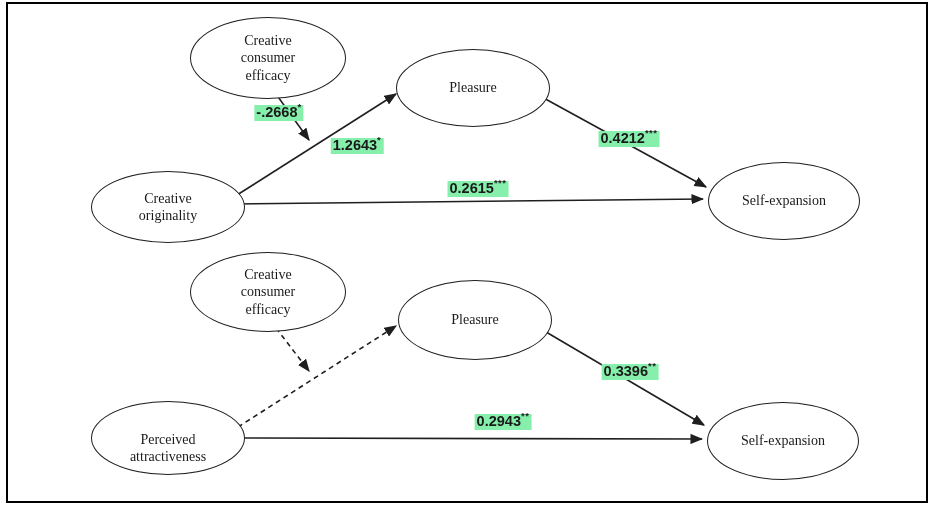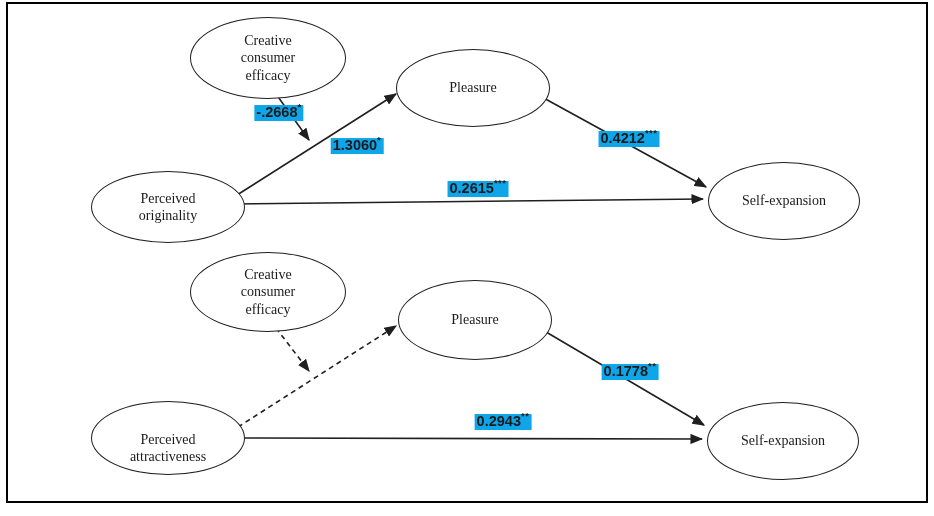--- a/index.html
+++ b/index.html
@@ -42,21 +42,21 @@
   .lbl-mid    { max-width: 104px; }
   .lbl-wide   { max-width: 126px; margin-top: 20px; }
   .lbl-nowrap { white-space: nowrap; }
   .coef {
     position: absolute;
     transform: translate(-50%, -50%);
     font-family: "Liberation Sans", sans-serif;
     font-size: 14.5px;
     font-weight: 600;
     color: #1a1a1a;
-    background: #0ea5e9;
+    background: #86efac;
     padding: 0 2px;
     white-space: nowrap;
     line-height: 1.1;
   }
   .coef sup {
     font-size: 9.5px;
     line-height: 0;
     position: relative;
     top: -1px;
     letter-spacing: 0.5px;
@@ -87,21 +87,21 @@
     <line x1="232" y1="438" x2="702" y2="439" stroke="#1f1f1f" stroke-width="1.6" marker-end="url(#arrow)"></line>
   </svg>
 
   <div class="node" style="left:190px; top:17px; width:156px; height:82px;">
     <span class="lbl lbl-narrow">Creative consumer efficacy</span>
   </div>
   <div class="node" style="left:396px; top:49px; width:154px; height:78px;">
     <span class="lbl lbl-nowrap">Pleasure</span>
   </div>
   <div class="node" style="left:91px; top:171px; width:154px; height:72px;">
-    <span class="lbl lbl-mid">Perceived originality</span>
+    <span class="lbl lbl-mid">Creative originality</span>
   </div>
   <div class="node" style="left:708px; top:162px; width:152px; height:78px;">
     <span class="lbl lbl-nowrap">Self-expansion</span>
   </div>
 
   <div class="node" style="left:190px; top:252px; width:156px; height:80px;">
     <span class="lbl lbl-narrow">Creative consumer efficacy</span>
   </div>
   <div class="node" style="left:398px; top:280px; width:154px; height:80px;">
     <span class="lbl lbl-nowrap">Pleasure</span>
@@ -110,29 +110,29 @@
     <span class="lbl lbl-wide">Perceived attractiveness</span>
   </div>
   <div class="node" style="left:707px; top:402px; width:152px; height:78px;">
     <span class="lbl lbl-nowrap">Self-expansion</span>
   </div>
 
   <div class="coef" style="left:279px; top:113px;">
     <span>-.2668</span><sup>*</sup>
   </div>
   <div class="coef" style="left:357px; top:146px;">
-    <span>1.3060</span><sup>*</sup>
+    <span>1.2643</span><sup>*</sup>
   </div>
   <div class="coef" style="left:629px; top:139px;">
     <span>0.4212</span><sup>***</sup>
   </div>
   <div class="coef" style="left:478px; top:189px;">
     <span>0.2615</span><sup>***</sup>
   </div>
 
   <div class="coef" style="left:630px; top:372px;">
-    <span>0.1778</span><sup>**</sup>
+    <span>0.3396</span><sup>**</sup>
   </div>
   <div class="coef" style="left:475px; top:422px;margin-left:28px;">
     <span>0.2943</span><sup>**</sup>
   </div>
 
 </div>
 
 </body></html>

